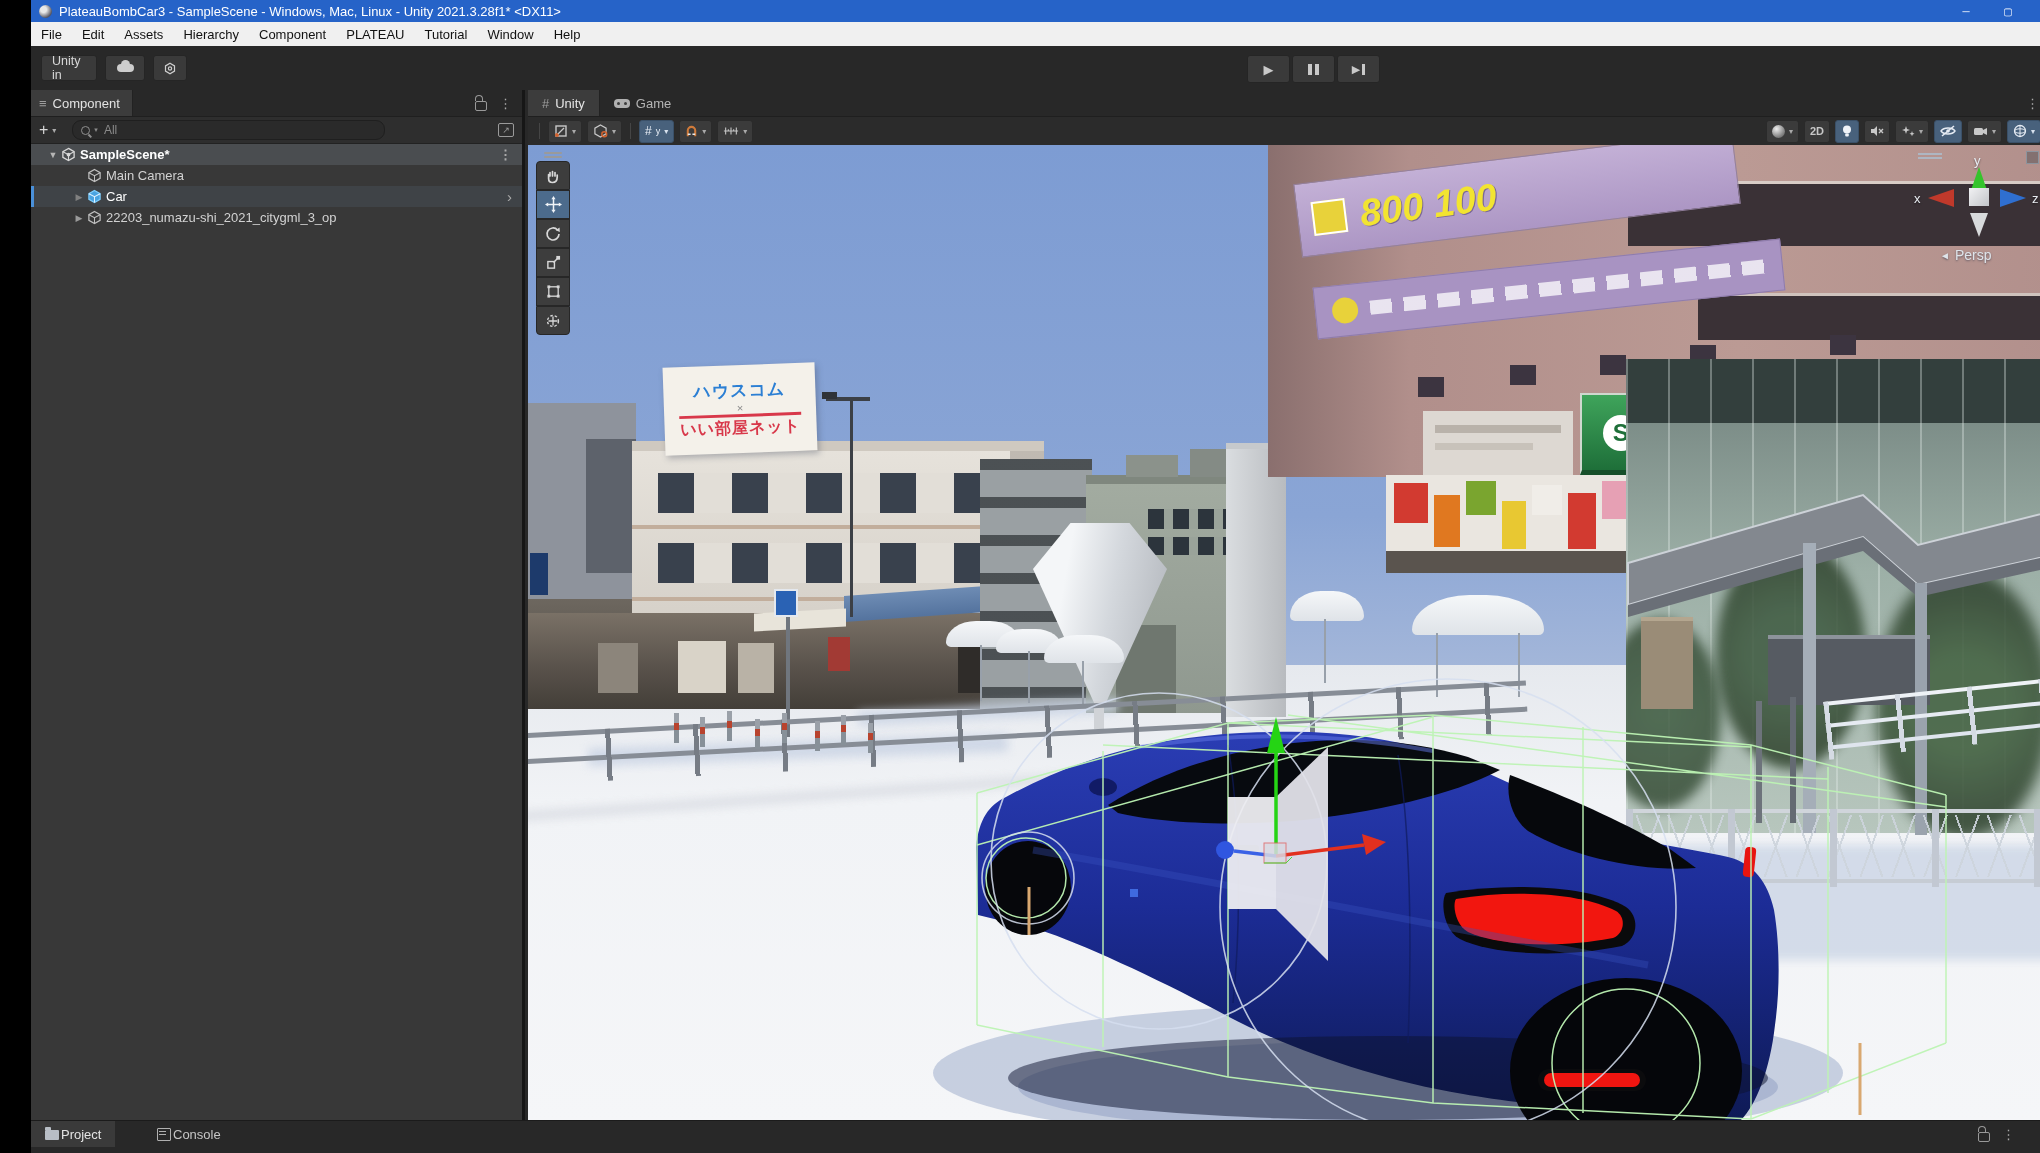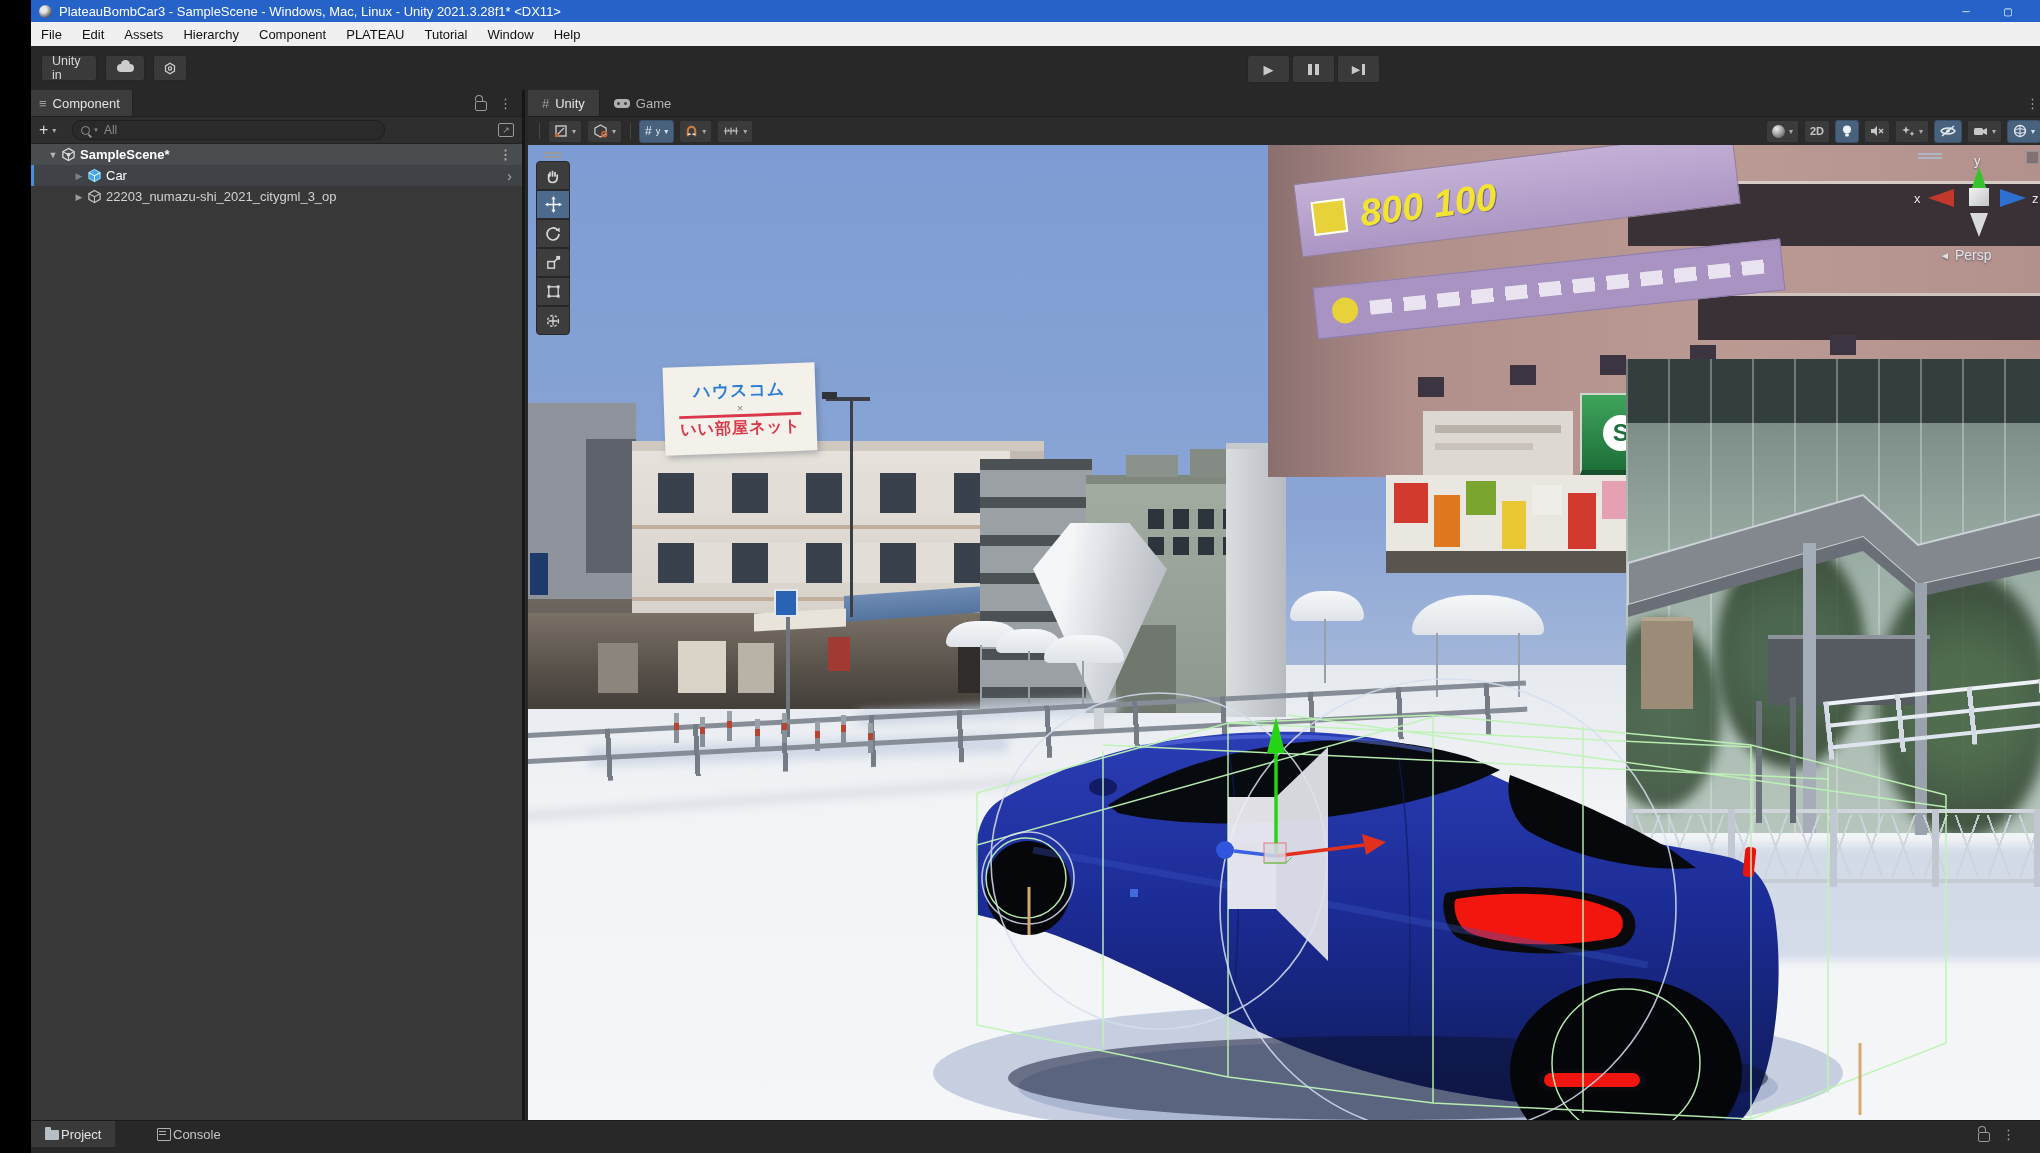--- a/index.html
+++ b/index.html
@@ -199,20 +199,27 @@
         <div class="trow" style="background:#4a4d50;color:#fff;font-weight:bold;">
           <span class="fold" style="margin-left:16px;">▼</span>
           <svg class="cubeicon" viewBox="0 0 16 16">
             <polygon points="8,1.5 14,5 14,11 8,14.5 2,11 2,5" fill="none" stroke="#d8d8d8" stroke-width="1.4"></polygon>
             <path d="M2,5 8,8.2 14,5 M8,8.2 V14.5" fill="none" stroke="#d8d8d8" stroke-width="1.2"></path>
             <circle cx="8" cy="8" r="2" fill="#d8d8d8"></circle>
           </svg>
           <span>SampleScene*</span>
           <span class="rowend">⋮</span>
         </div>
+        <div class="trow">
+          <svg class="cubeicon" style="margin-left:56px;" viewBox="0 0 16 16">
+            <polygon points="8,1.5 14,5 14,11 8,14.5 2,11 2,5" fill="none" stroke="#c0c0c0" stroke-width="1.3"></polygon>
+            <path d="M2,5 8,8.2 14,5 M8,8.2 V14.5" fill="none" stroke="#c0c0c0" stroke-width="1.1"></path>
+          </svg>
+          <span>Main Camera</span>
+        </div>
         <div class="trow" style="background:#3f4347;">
           <span style="position:absolute;left:0;top:0;width:3px;height:100%;background:#4a90d9;"></span>
           <span class="fold" style="margin-left:42px;color:#808080;">▶</span>
           <svg class="cubeicon" viewBox="0 0 16 16">
             <polygon points="8,1.5 14,5 14,11 8,14.5 2,11 2,5" fill="#4aa3e0" stroke="#7fd0ff" stroke-width="1.2"></polygon>
             <path d="M2,5 8,8.2 14,5 M8,8.2 V14.5" fill="none" stroke="#dff2ff" stroke-width="1.1"></path>
           </svg>
           <span style="color:#ffffff;">Car</span>
           <span class="rowend" style="font-size:15px;">›</span>
         </div>

